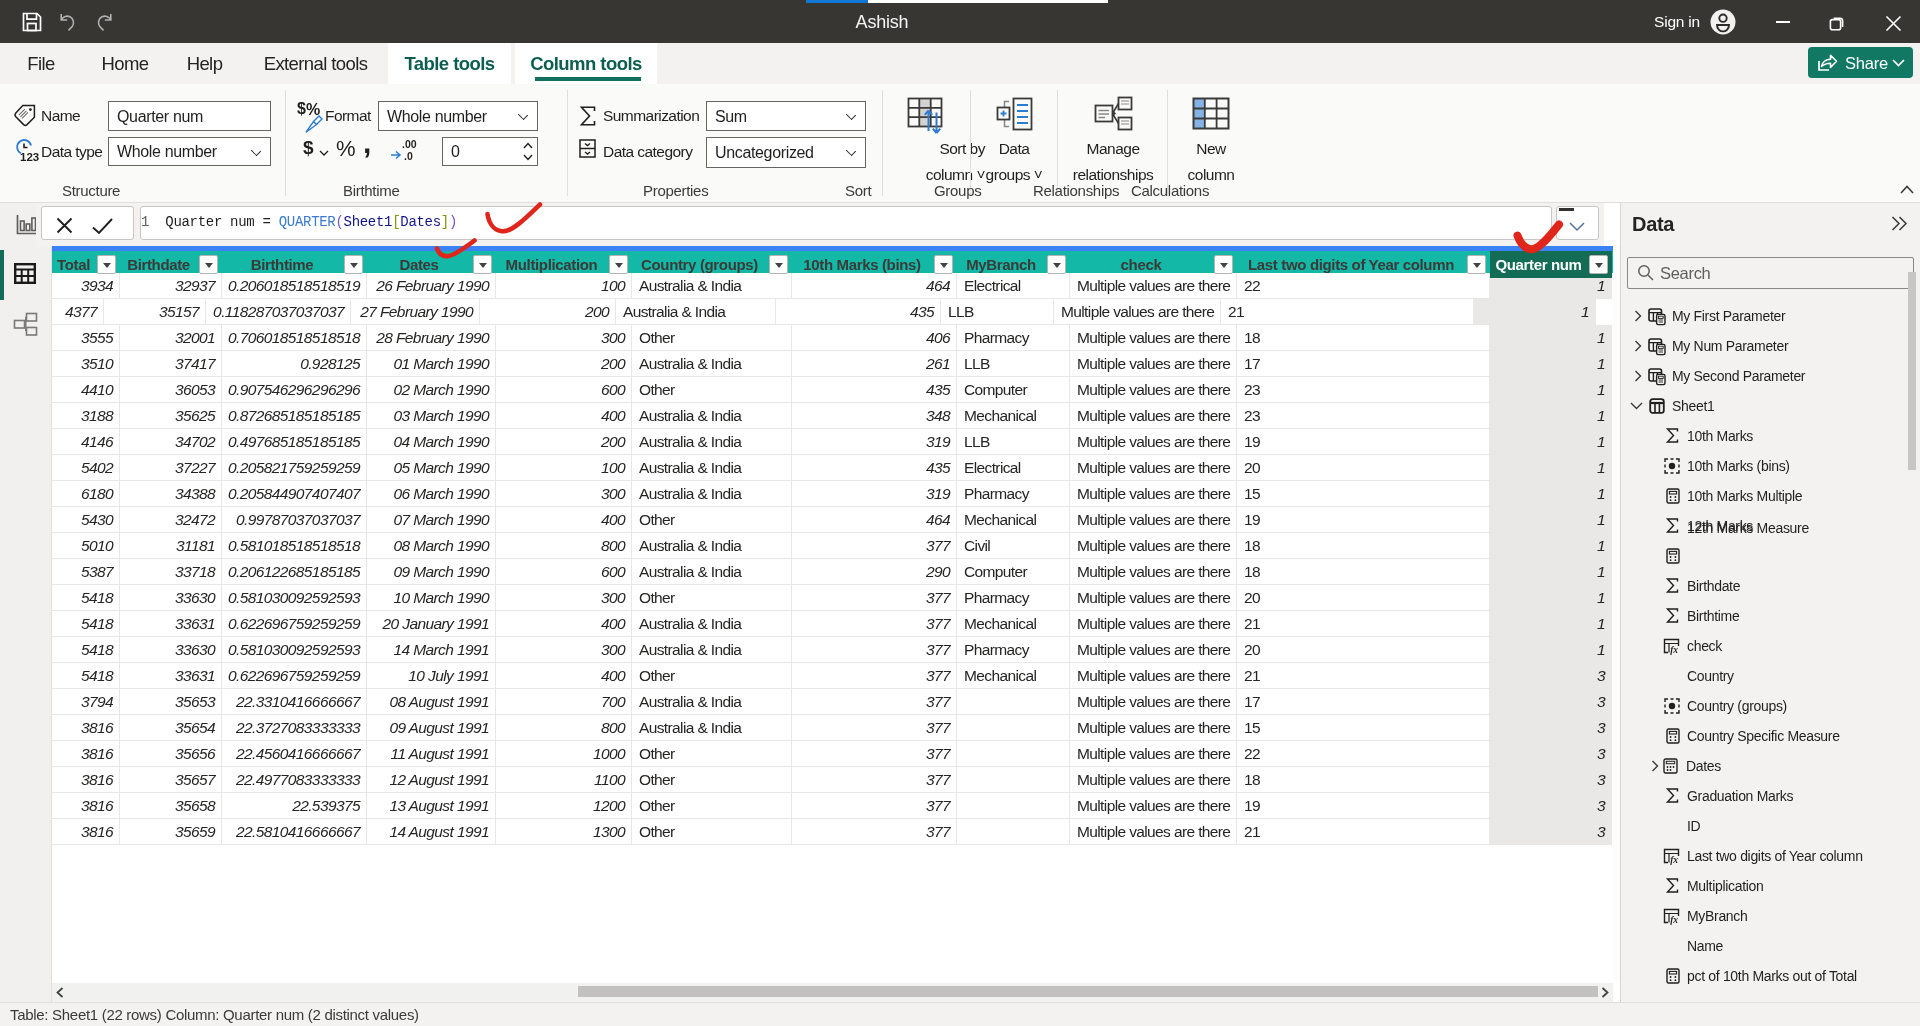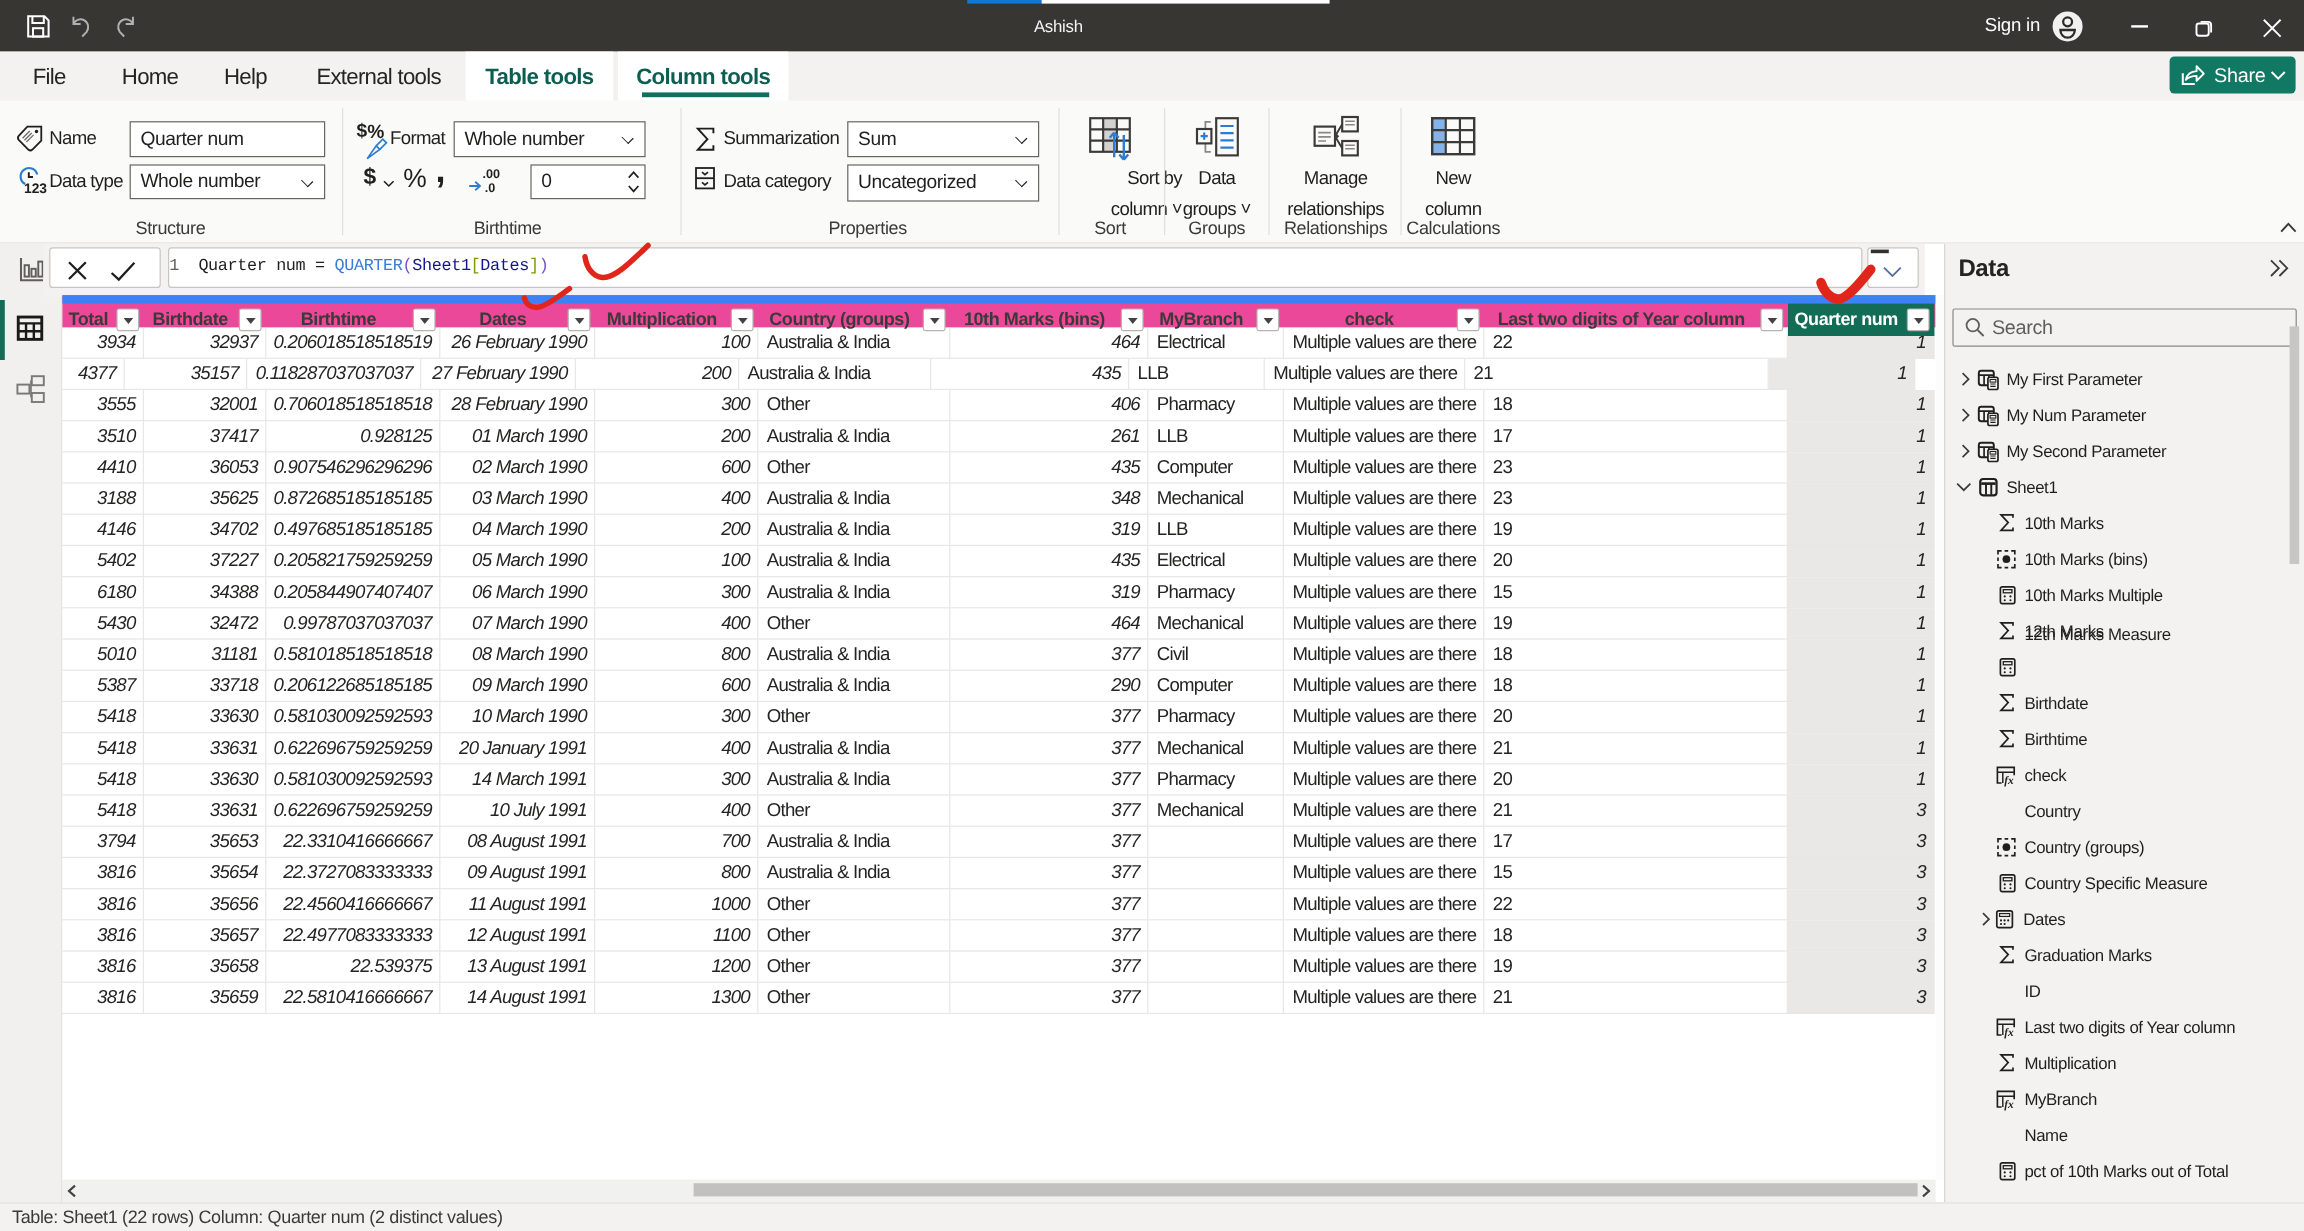--- a/index.html
+++ b/index.html
@@ -4,53 +4,53 @@
 *{margin:0;padding:0;box-sizing:border-box;}
 html,body{width:1920px;height:1026px;overflow:hidden;}
 body{font-family:"Liberation Sans",sans-serif;position:relative;background:#fff;
      -webkit-font-smoothing:antialiased;}
 .abs{position:absolute;}
 
 #titlebar{left:0;top:0;width:1920px;height:43px;background:#383633;}
 #strip-b{left:806px;top:0;width:62px;height:3px;background:#1077d5;}
 #strip-w{left:868px;top:0;width:240px;height:3px;background:#fdfdfd;}
 #apptitle{left:782px;top:0;width:200px;height:43px;line-height:44px;text-align:center;
-  color:#f4f4f4;font-size:14px;letter-spacing:-0.2px;}
+  color:#f4f4f4;font-size:18px;letter-spacing:-0.2px;}
 #signin{left:1630px;top:0;width:70px;height:43px;line-height:44px;text-align:right;
   color:#ffffff;font-size:15.5px;letter-spacing:-0.2px;}
 
 #tabrow{left:0;top:43px;width:1920px;height:41px;background:#f3f2f1;}
 .tab{position:absolute;top:0;height:41px;line-height:42px;text-align:center;
   font-size:18.5px;color:#252423;letter-spacing:-0.6px;}
 .tabactive{background:#ffffff;color:#0c5e51;font-weight:bold;letter-spacing:-0.55px;}
 #ctunder{left:535px;top:77px;width:106px;height:4px;background:#12705f;}
 #sharebtn{left:1808px;top:47px;width:105px;height:31px;background:#117864;border-radius:4px;
   color:#fff;font-size:16px;letter-spacing:-0.2px;}
 
 #ribbon{left:0;top:84px;width:1920px;height:119px;background:#fafaf9;
   border-bottom:1px solid #e1dfdd;}
 .rlabel{position:absolute;font-size:15.5px;color:#201f1e;letter-spacing:-0.55px;}
-.glabel{position:absolute;font-size:15px;color:#3b3a39;letter-spacing:-0.3px;text-align:center;}
+.glabel{position:absolute;font-size:15px;color:#3b3a39;letter-spacing:-0.3px;text-align:left;}
 .gsep{position:absolute;top:6px;width:1px;height:106px;background:#e1dfdd;}
 .rbox{position:absolute;background:#fff;border:1px solid #676561;font-size:16px;
   color:#201f1e;letter-spacing:-0.35px;padding-left:8px;}
 .rbox .chev{position:absolute;right:10px;top:9px;width:8px;height:8px;border-right:1.6px solid #201f1e;border-bottom:1.6px solid #201f1e;transform:rotate(45deg) scale(1,0.8);}
 .btntxt{position:absolute;font-size:15.5px;color:#201f1e;letter-spacing:-0.5px;
   text-align:center;line-height:26px;}
 
 #fxrow{left:36px;top:203px;width:1568px;height:44px;background:#f3f2f1;}
 .fxbox{position:absolute;background:#fff;border:1px solid #c8c6c4;border-radius:3px;height:34px;top:3px;}
 #fxtext{position:absolute;left:105px;top:11px;font-family:"Liberation Mono",monospace;
   font-size:14px;letter-spacing:-0.3px;color:#201f1e;white-space:pre;}
 
 #sidebar{left:0;top:203px;width:52px;height:799px;background:#f1f0ee;border-right:1px solid #e2e0de;}
 #accent{left:0;top:250px;width:4px;height:50px;background:#126c56;}
 
 #grid{left:52px;top:246px;width:1561px;}
-.hrow{display:flex;height:27px;background:#ec4899;border-top:7px solid #3b82f6;}
+.hrow{display:flex;height:27px;background:#14b8a6;border-top:5px solid #3b82f6;}
 .hcell{position:relative;height:27px;font-size:15px;font-weight:bold;color:#3b3a39;
   letter-spacing:-0.35px;}
 .hcell .ht{position:absolute;left:0;right:25px;top:0;height:27px;line-height:28px;text-align:center;
   overflow:hidden;white-space:nowrap;}
 .dd{position:absolute;right:4px;top:4px;width:19px;height:19px;background:#fff;
   border:1px solid #b5b2b0;border-radius:2px;}
 .dd:after{content:"";position:absolute;left:5px;top:7px;border-left:4px solid transparent;
   border-right:4px solid transparent;border-top:5px solid #444240;}
 .qh{background:#126c56;}
 .qh .ht{color:#ffffff;}

